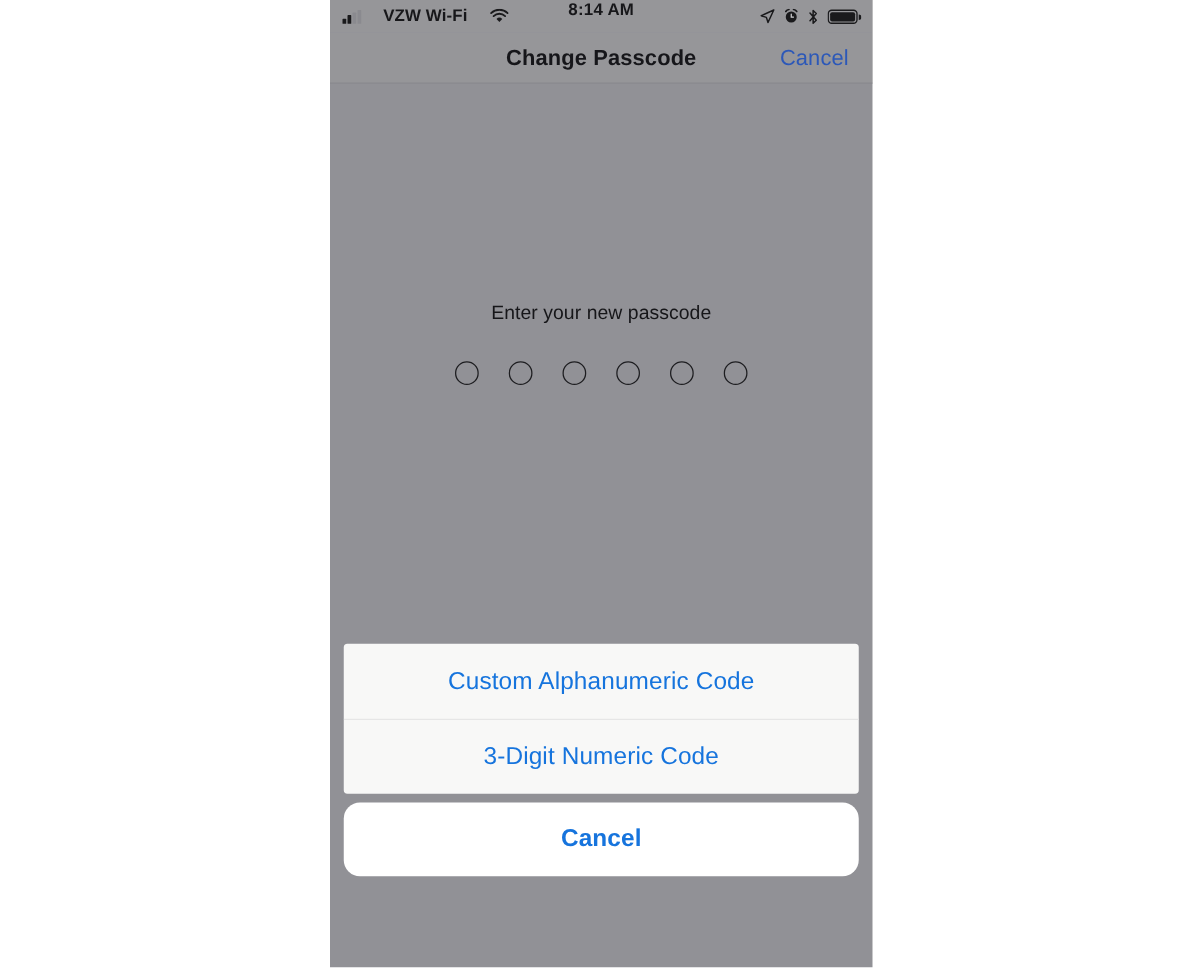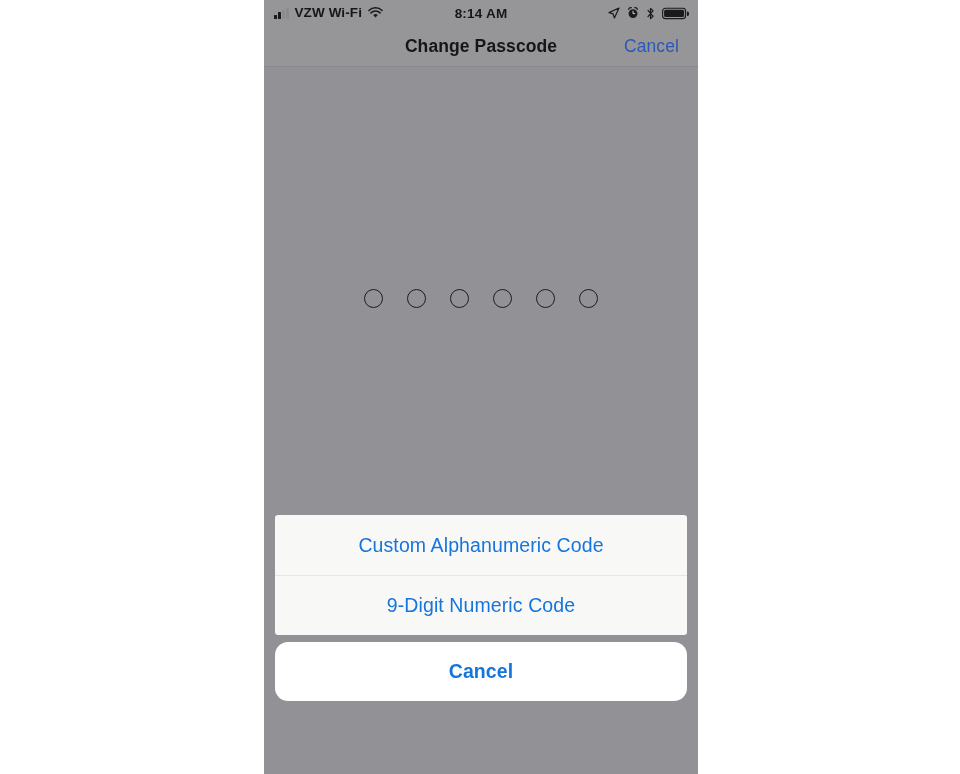--- a/index.html
+++ b/index.html
@@ -34,28 +34,27 @@
     height: 26px;
     background: #969699;
     color: #1c1c1e;
   }
   .sb-left {
     position: absolute;
     left: 10px; top: 0;
     height: 26px;
     display: flex;
     align-items: center;
-    gap: 6px;
+    gap: 18px;
   }
   .sb-center {
     position: absolute;
     left: 0; top: 0;
     width: 434px; height: 26px;
     display: flex;
-    align-items: center;
     justify-content: center;
   }
   .sb-right {
     position: absolute;
     right: 9px; top: 0;
     height: 26px;
     display: flex;
     align-items: center;
     gap: 7px;
   }
@@ -267,32 +266,33 @@
       </span>
     </div>
   </div>
 
   <div id="nav-bar">
     <div id="nav-title">Change Passcode</div>
     <div id="nav-cancel">Cancel</div>
   </div>
 
   <div id="passcode-area">
+    <div id="passcode-prompt">Enter your new passcode</div>
     <div id="passcode-dots">
         <div class="passcode-dot"></div>
         <div class="passcode-dot"></div>
         <div class="passcode-dot"></div>
         <div class="passcode-dot"></div>
         <div class="passcode-dot"></div>
         <div class="passcode-dot"></div>
       </div>
     <div id="passcode-options">Passcode Options</div>
   </div>
 
   <div id="action-sheet">
     <div id="sheet-group">
         <div class="sheet-item">Custom Alphanumeric Code</div>
-        <div class="sheet-item">9-Digit Numeric Code</div>
+        <div class="sheet-item">3-Digit Numeric Code</div>
       </div>
     <div id="sheet-cancel">Cancel</div>
   </div>
 
 </div>
 
 </body></html>

